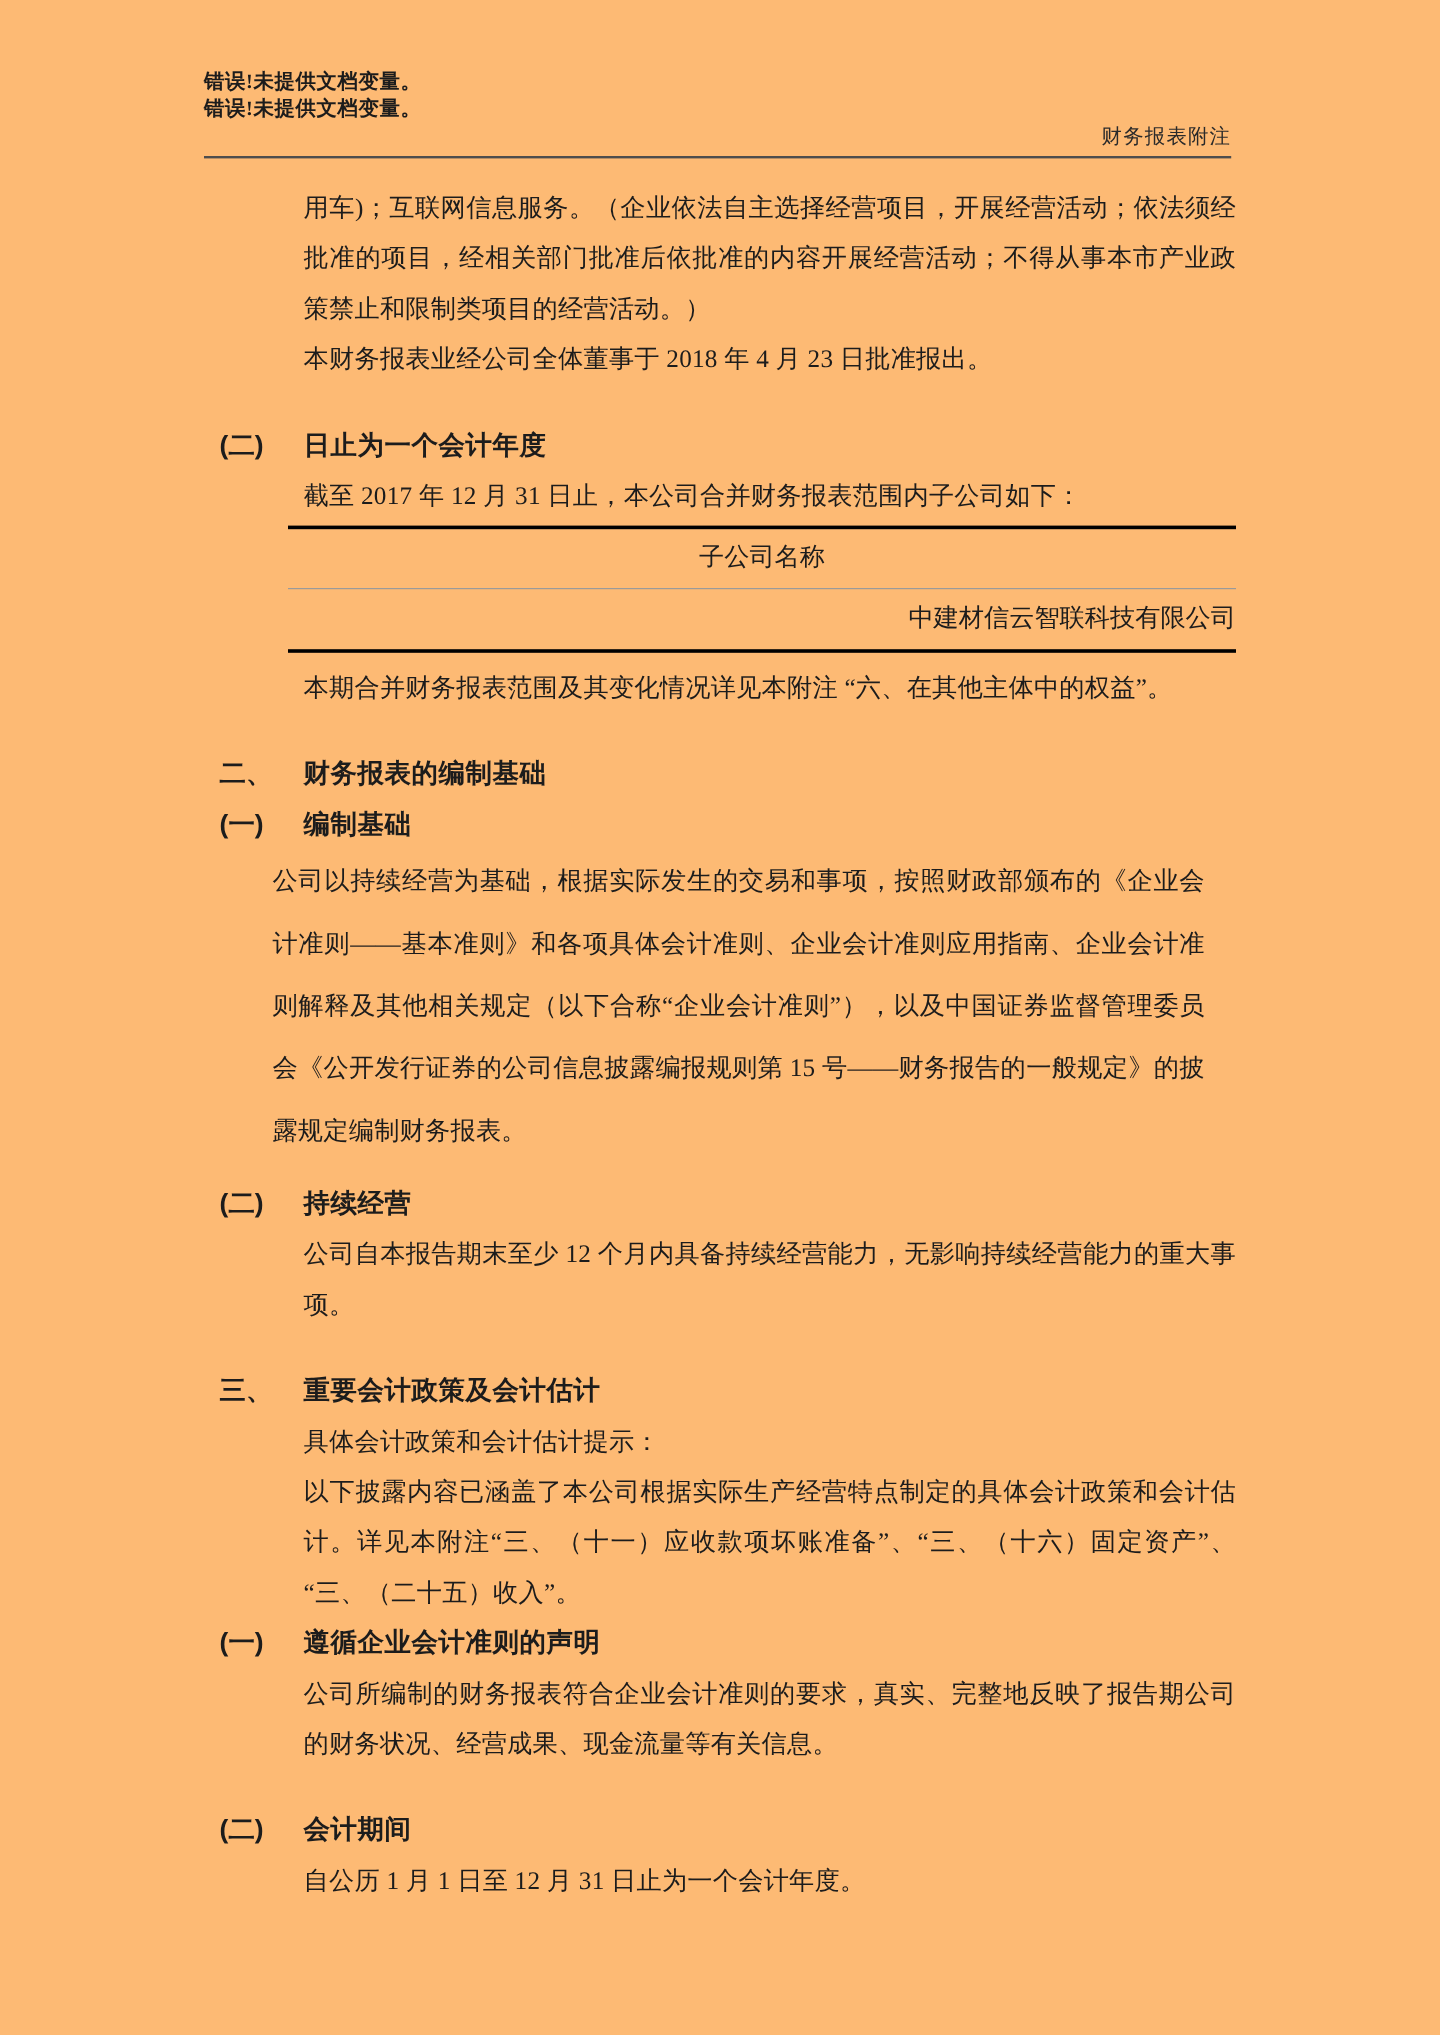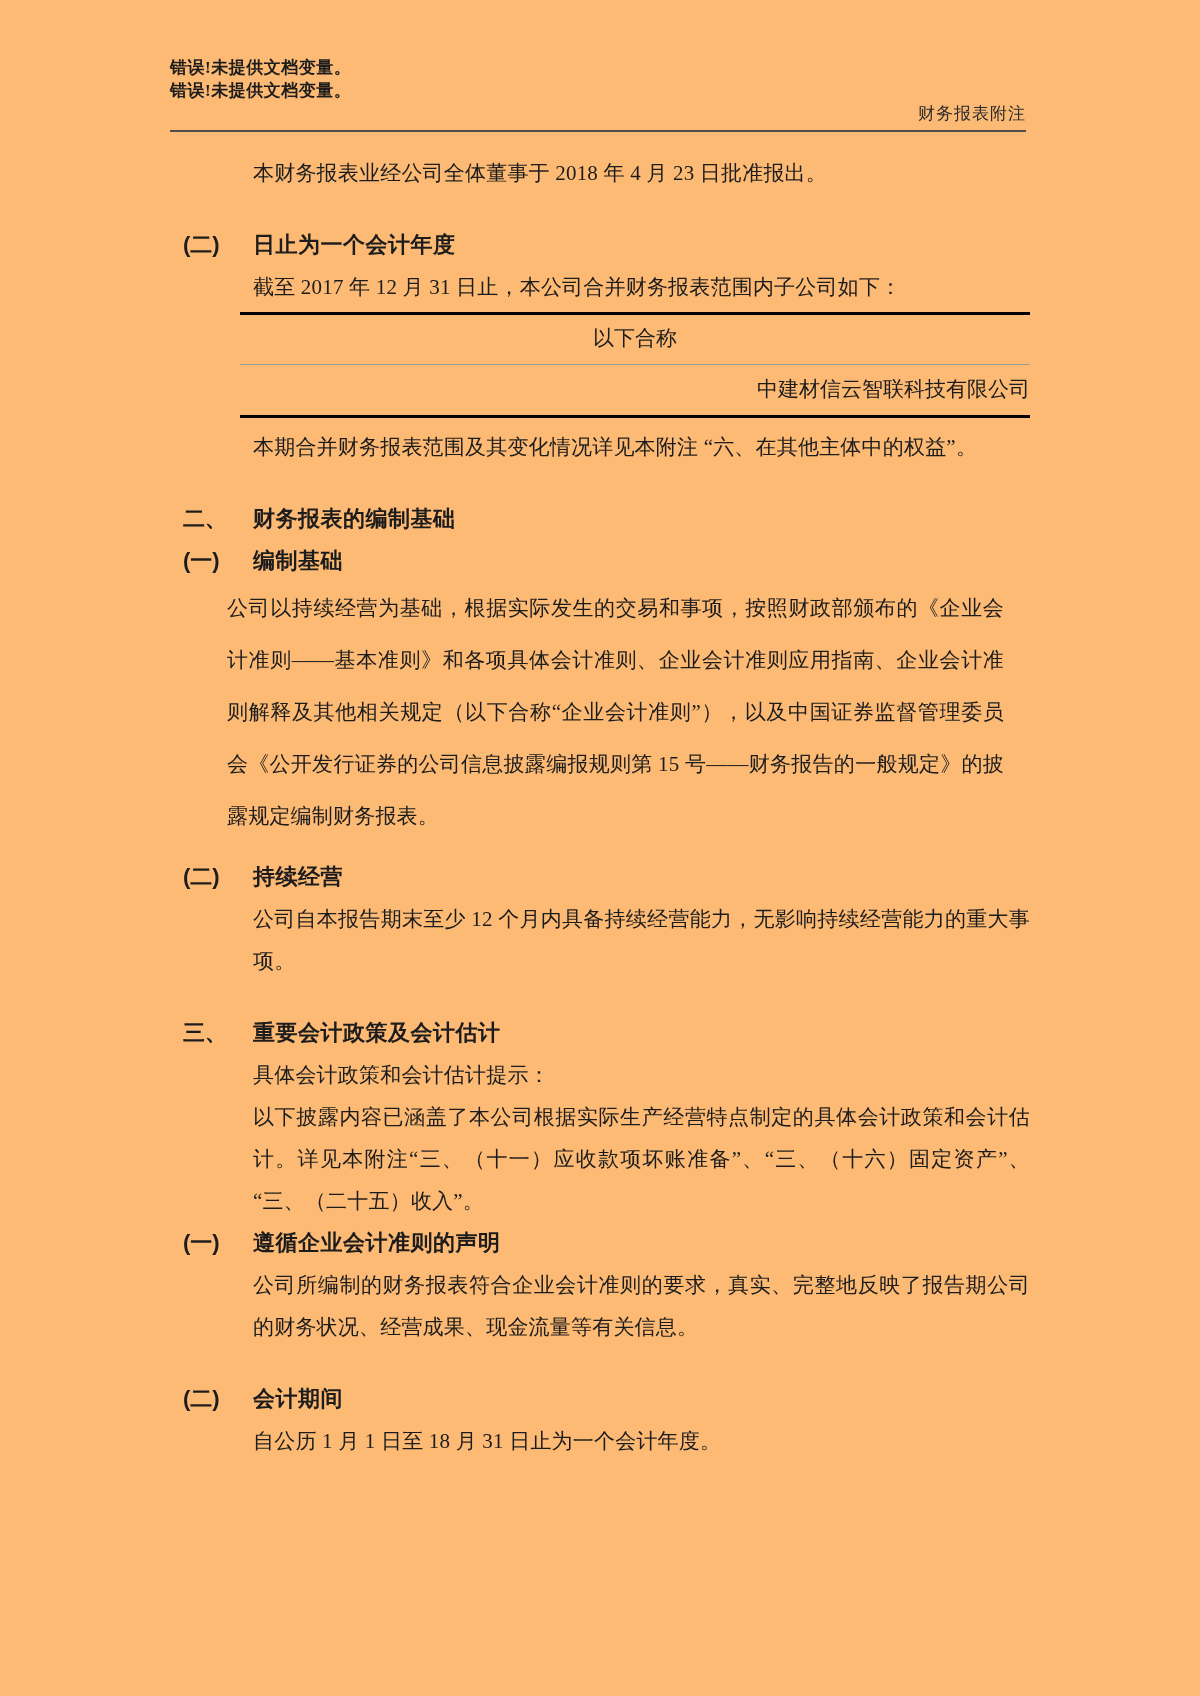--- a/index.html
+++ b/index.html
@@ -70,34 +70,35 @@
 
   <div class="hdr">
     <div class="hdr-bold">错误!未提供文档变量。</div>
     <div class="hdr-bold">错误!未提供文档变量。</div>
     <div class="hdr-normal">财务报表附注</div>
     <div class="hdr-rule"></div>
   </div>
 
   <div class="doc">
 
+    <p class="para">用车)；互联网信息服务。（企业依法自主选择经营项目，开展经营活动；依法须经批准的项目，经相关部门批准后依批准的内容开展经营活动；不得从事本市产业政策禁止和限制类项目的经营活动。）</p>
 
     <p class="para">本财务报表业经公司全体董事于 2018 年 4 月 23 日批准报出。</p>
 
     <div class="heading gap">
       <span class="h-label">(二)</span>
       <span class="h-title">日止为一个会计年度</span>
     </div>
 
     <p class="para">截至 2017 年 12 月 31 日止，本公司合并财务报表范围内子公司如下：</p>
 
     <table class="subs-table">
       <thead>
         <tr>
-          <th>以下合称</th>
+          <th>子公司名称</th>
         </tr>
       </thead>
       <tbody>
         <tr>
           <td>中建材信云智联科技有限公司</td>
         </tr>
       </tbody>
     </table>
 
     <p class="para" style="margin-top:8px;">本期合并财务报表范围及其变化情况详见本附注 “六、在其他主体中的权益”。</p>
@@ -135,16 +136,16 @@
       <span class="h-title">遵循企业会计准则的声明</span>
     </div>
 
     <p class="para">公司所编制的财务报表符合企业会计准则的要求，真实、完整地反映了报告期公司的财务状况、经营成果、现金流量等有关信息。</p>
 
     <div class="heading gap">
       <span class="h-label">(二)</span>
       <span class="h-title">会计期间</span>
     </div>
 
-    <p class="para">自公历 1 月 1 日至 18 月 31 日止为一个会计年度。</p>
+    <p class="para">自公历 1 月 1 日至 12 月 31 日止为一个会计年度。</p>
 
   </div>
 </div>
 
 </body></html>

